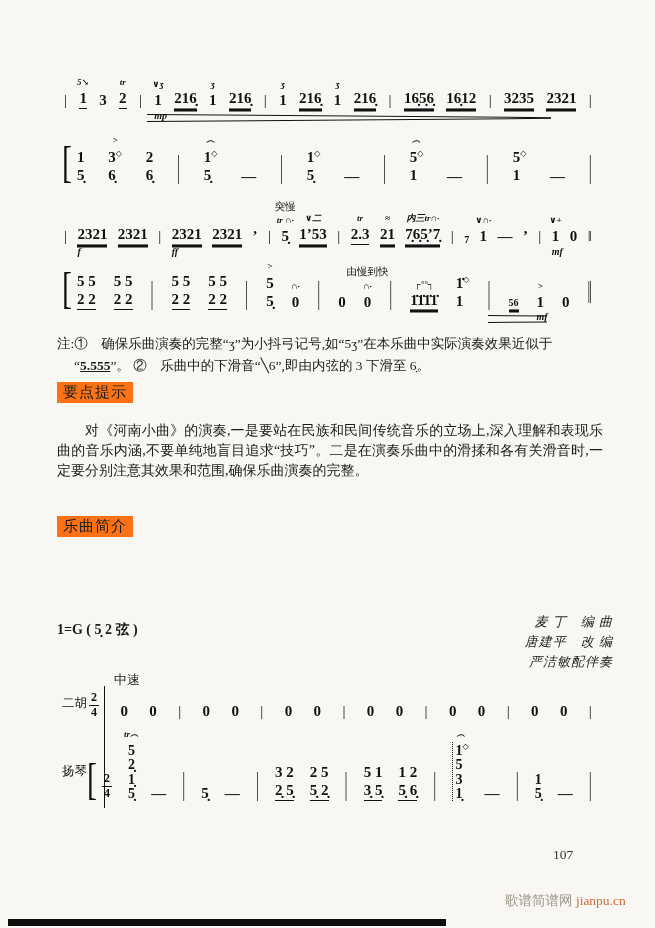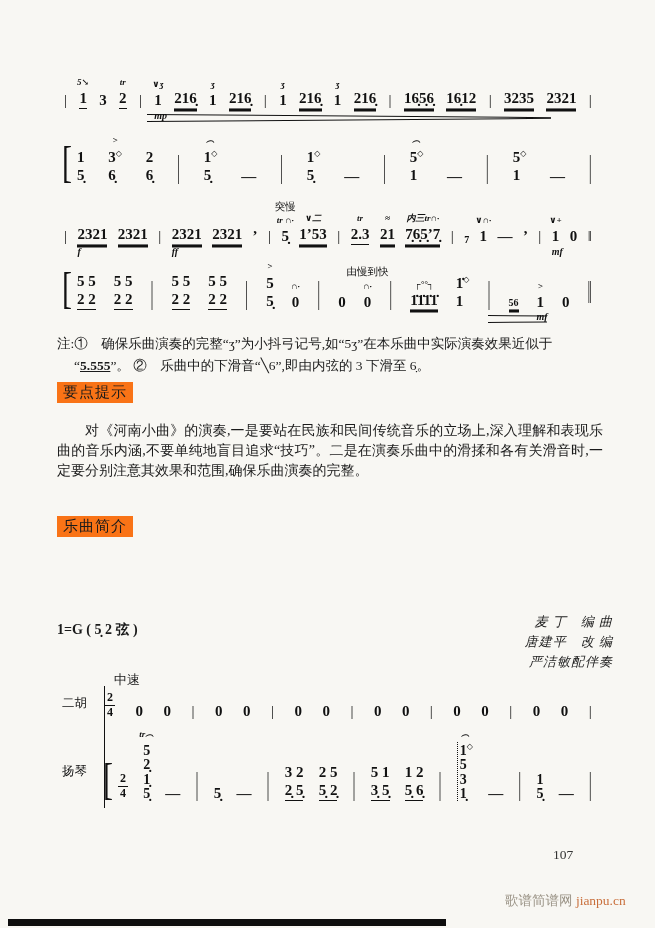--- a/index.html
+++ b/index.html
@@ -23,21 +23,21 @@
   .sub{position:absolute;top:100%;left:0;font-size:10px;font-style:italic;font-weight:bold;
        white-space:nowrap;margin-top:2px;line-height:1;}
   .col{display:inline-flex;flex-direction:column;align-items:center;line-height:1.2;}
   .stack{display:inline-flex;flex-direction:column;align-items:center;line-height:1.02;font-size:14px;}
   .dia{font-size:8px;vertical-align:super;font-weight:normal;}
   .grace{font-size:10px;}
   .tsig .core{display:inline-flex;flex-direction:column;align-items:center;font-size:12px;line-height:1.15;}
   .tsig .core span:first-child{border-bottom:1.2px solid #111;padding:0 2px;}
   .sysbracket{font-size:30px;font-weight:normal;transform:scaleY(1.5);transform-origin:center bottom;
               margin-right:3px;line-height:1;}
-  .ins-label{font-weight:normal;font-size:12.5px;margin-right:16px;align-self:center;white-space:nowrap;}
+  .ins-label{font-weight:normal;font-size:12.5px;margin-right:0;align-self:center;white-space:nowrap;}
   .wavy{border-left:1.5px dotted #111;padding-left:2px;}
   .wedge{position:absolute;bottom:-13px;height:8px;display:block;}
   .wedge i{position:absolute;left:0;width:100%;border-top:1px solid #111;display:block;}
   .wedge i:first-child{top:0;transform:rotate(0.45deg);transform-origin:left center;}
   .wedge i:last-child{bottom:0;transform:rotate(-0.45deg);transform-origin:left center;}
 
   
   .note-text{position:absolute;left:57px;top:333px;width:546px;font-size:13.5px;line-height:1.65;}
   .note-l2{margin-left:17px;}
   .note-u{font-weight:bold;text-decoration:underline;}

